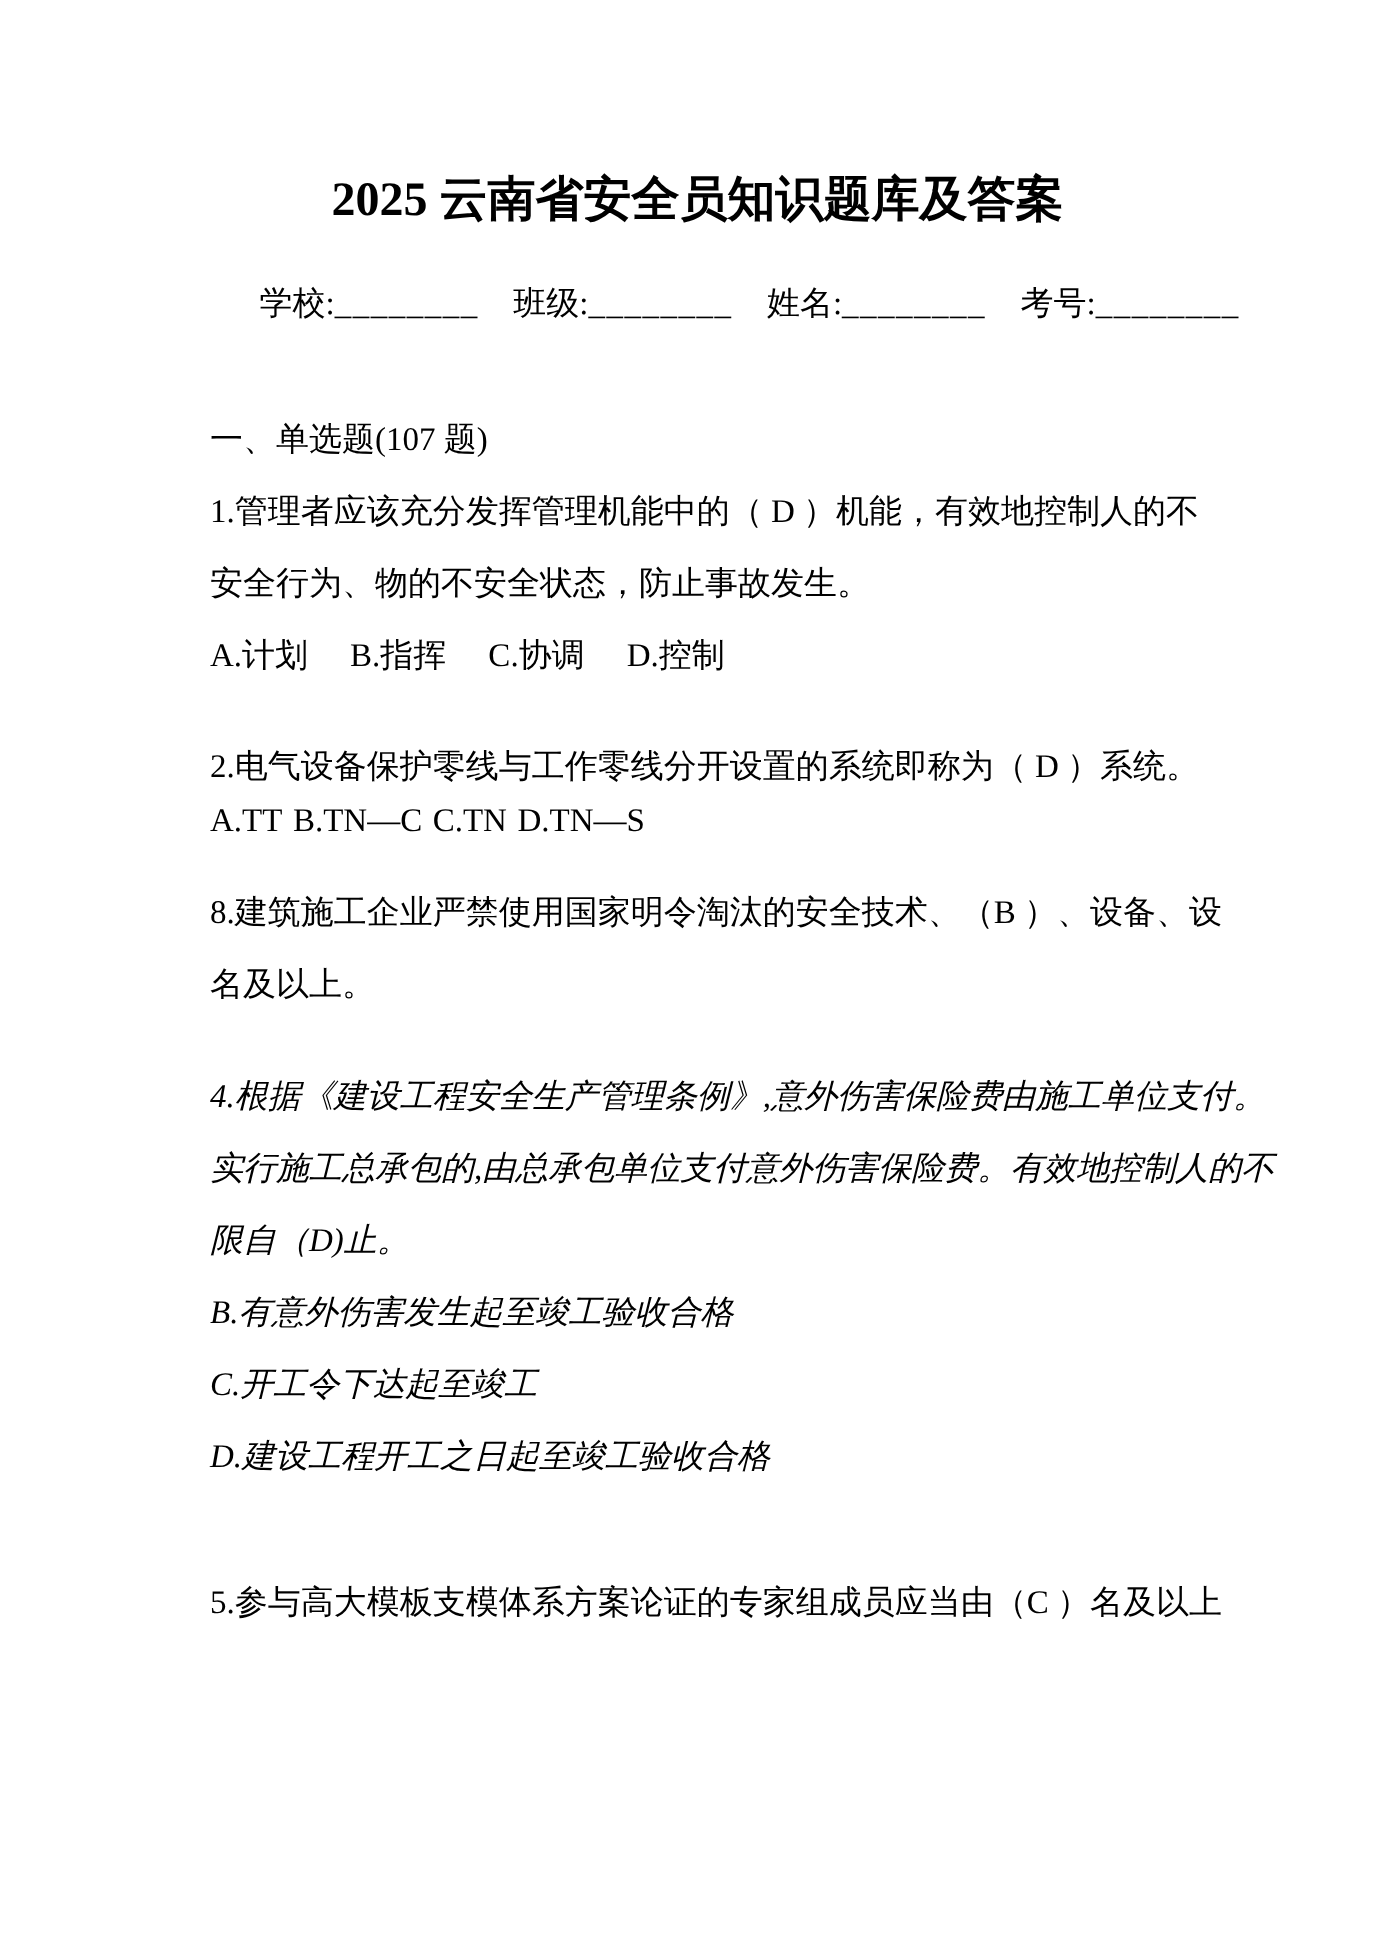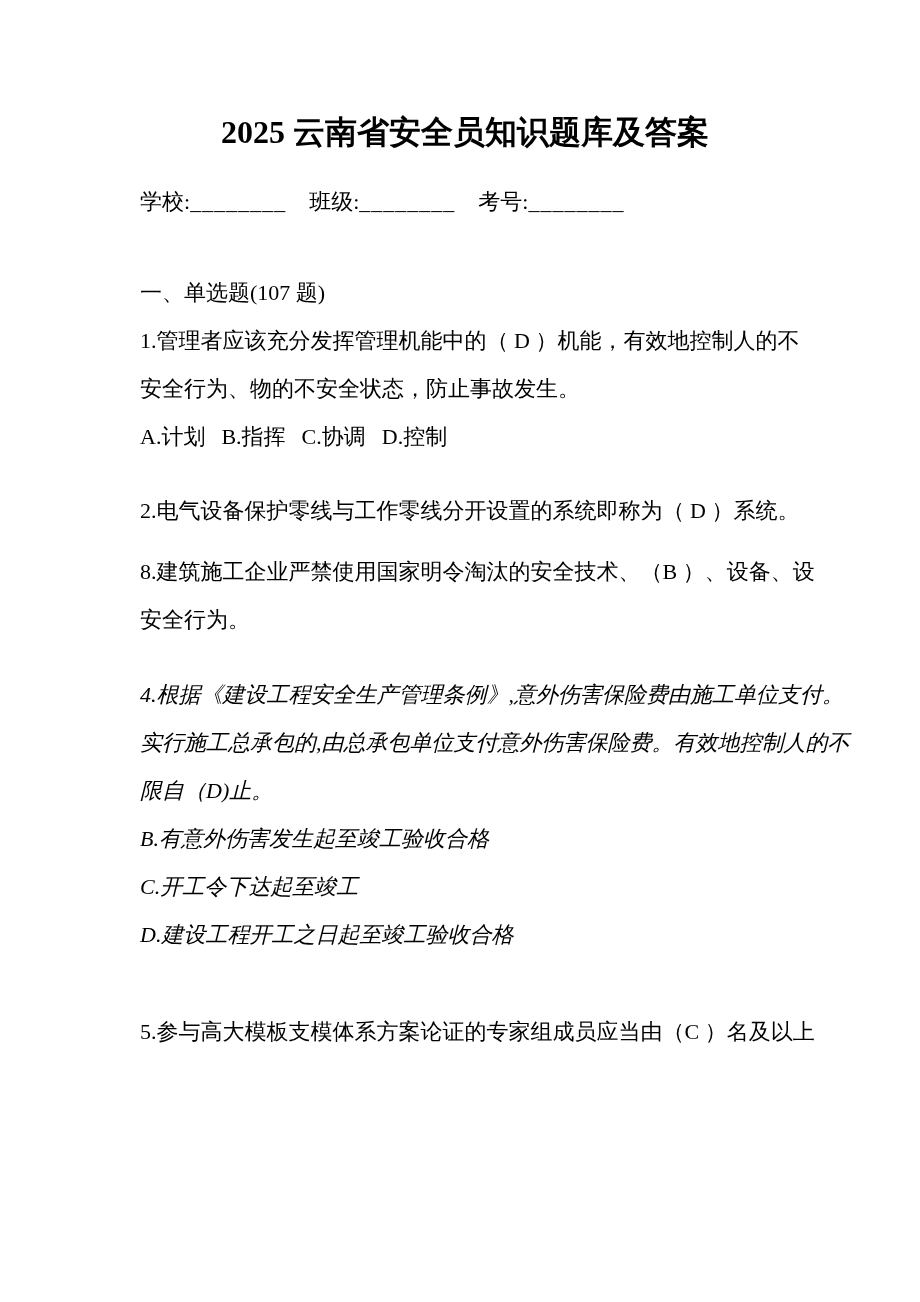--- a/index.html
+++ b/index.html
@@ -20,20 +20,21 @@
   .title {
     padding-top: 108px;
     line-height: 48px;
     font-size: 32px;
     font-weight: bold;
     text-align: center;
     white-space: nowrap;
   }
   .form-row {
     margin-top: 29px;
+    margin-left: 33px;
     line-height: 34px;
     font-size: 22px;
     display: flex;
     gap: 23px;
     align-items: center;
   }
   .form-group { white-space: nowrap; }
   .blank { letter-spacing: 1px; }
   .heading {
     margin-top: 50px;
@@ -41,63 +42,70 @@
     font-size: 22px;
     white-space: nowrap;
   }
   .question { font-size: 22px; }
   .line {
     line-height: 48px;
     white-space: nowrap;
   }
   .opts-row {
     display: flex;
-    gap: 16px;
+    gap: 28px;
     line-height: 48px;
     white-space: nowrap;
   }
   .q2 { margin-top: 26px; }
   .q2 .opts-row { gap: 7px; margin-top: -12px; }
   .q3 { margin-top: 13px; }
   .q4 { margin-top: 27px; font-style: italic; }
   .q5 { margin-top: 49px; }
 </style>
 </head>
 <body>
 
 <div class="page">
 
   <h1 class="title">2025 云南省安全员知识题库及答案</h1>
 
   <div class="form-row">
     <span class="form-group"><span>学校:</span><span class="blank">________</span></span>
     <span class="form-group"><span>班级:</span><span class="blank">________</span></span>
+    <span class="form-group"><span>姓名:</span><span class="blank">________</span></span>
     <span class="form-group"><span>考号:</span><span class="blank">________</span></span>
   </div>
 
   <div class="heading">一、单选题(107 题)</div>
 
   <div class="question q1">
     <div class="line">1.管理者应该充分发挥管理机能中的（ D ）机能，有效地控制人的不</div>
     <div class="line">安全行为、物的不安全状态，防止事故发生。</div>
     <div class="opts-row">
       <span>A.计划</span>
       <span>B.指挥</span>
       <span>C.协调</span>
       <span>D.控制</span>
     </div>
   </div>
 
   <div class="question q2">
     <div class="line">2.电气设备保护零线与工作零线分开设置的系统即称为（ D ）系统。</div>
+    <div class="opts-row">
+      <span>A.TT</span>
+      <span>B.TN—C</span>
+      <span>C.TN</span>
+      <span>D.TN—S</span>
+    </div>
   </div>
 
   <div class="question q3">
     <div class="line">8.建筑施工企业严禁使用国家明令淘汰的安全技术、（B ）、设备、设</div>
-    <div class="line">安全行为。</div>
+    <div class="line">名及以上。</div>
   </div>
 
   <div class="question q4">
     <div class="line">4.根据《建设工程安全生产管理条例》,意外伤害保险费由施工单位支付。</div>
     <div class="line">实行施工总承包的,由总承包单位支付意外伤害保险费。有效地控制人的不</div>
     <div class="line">限自（D)止。</div>
     <div class="line">B.有意外伤害发生起至竣工验收合格</div>
     <div class="line">C.开工令下达起至竣工</div>
     <div class="line">D.建设工程开工之日起至竣工验收合格</div>
   </div>

